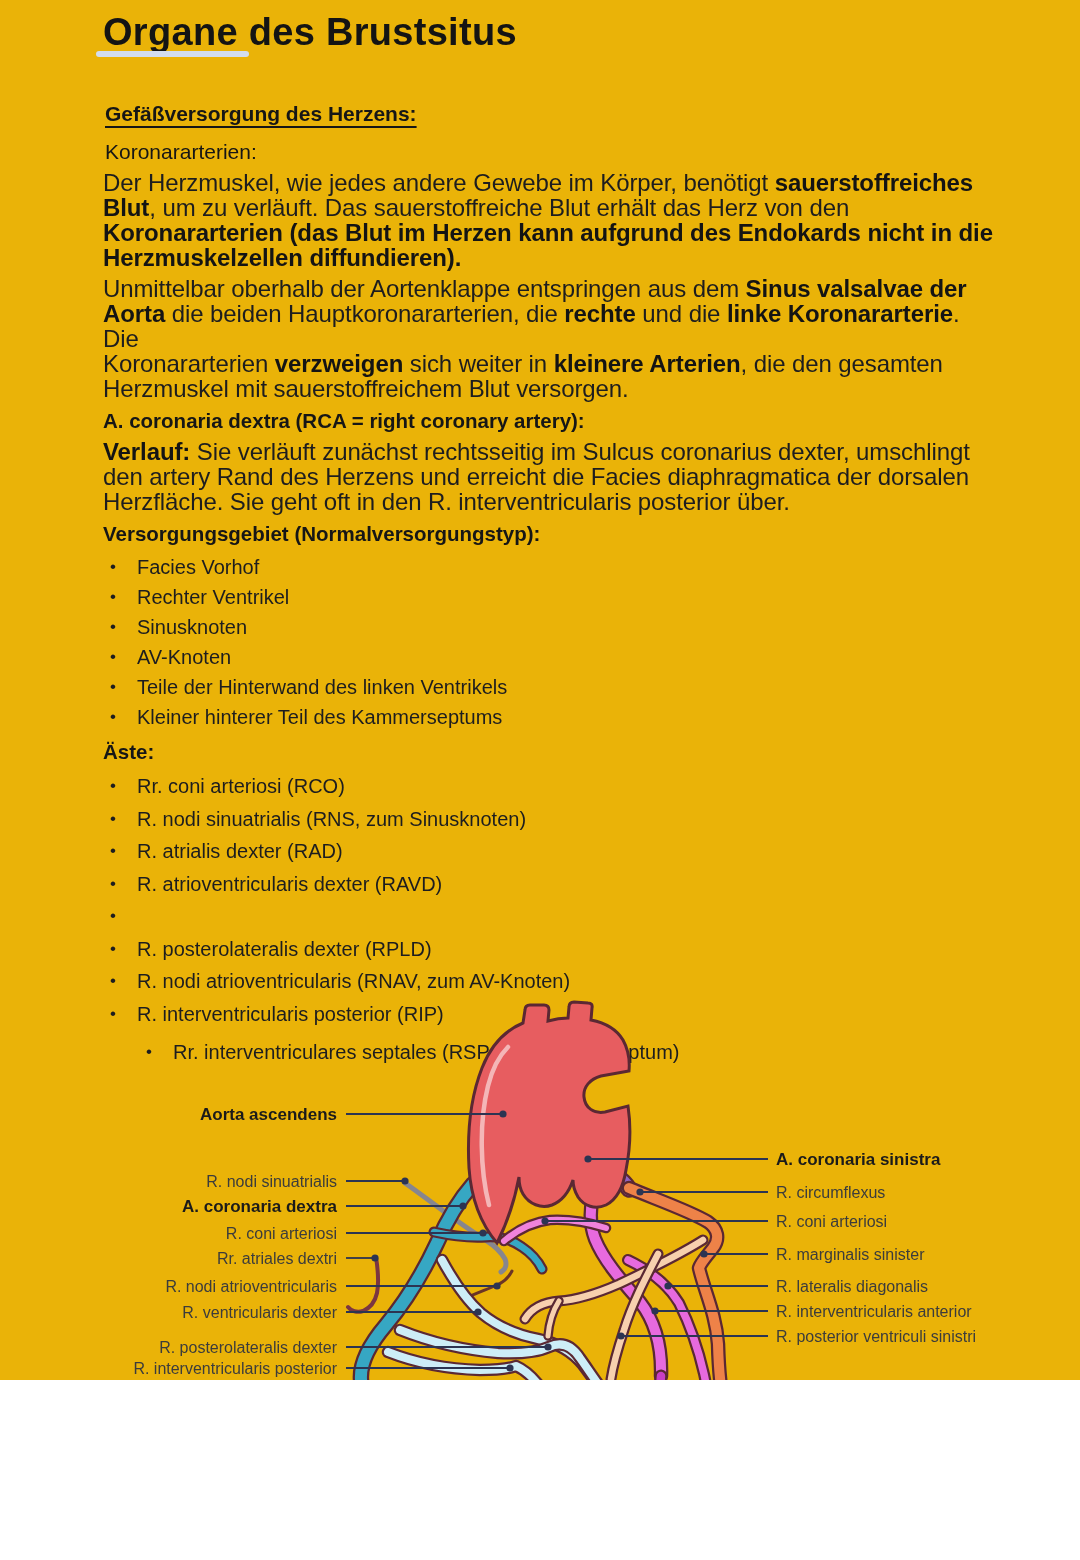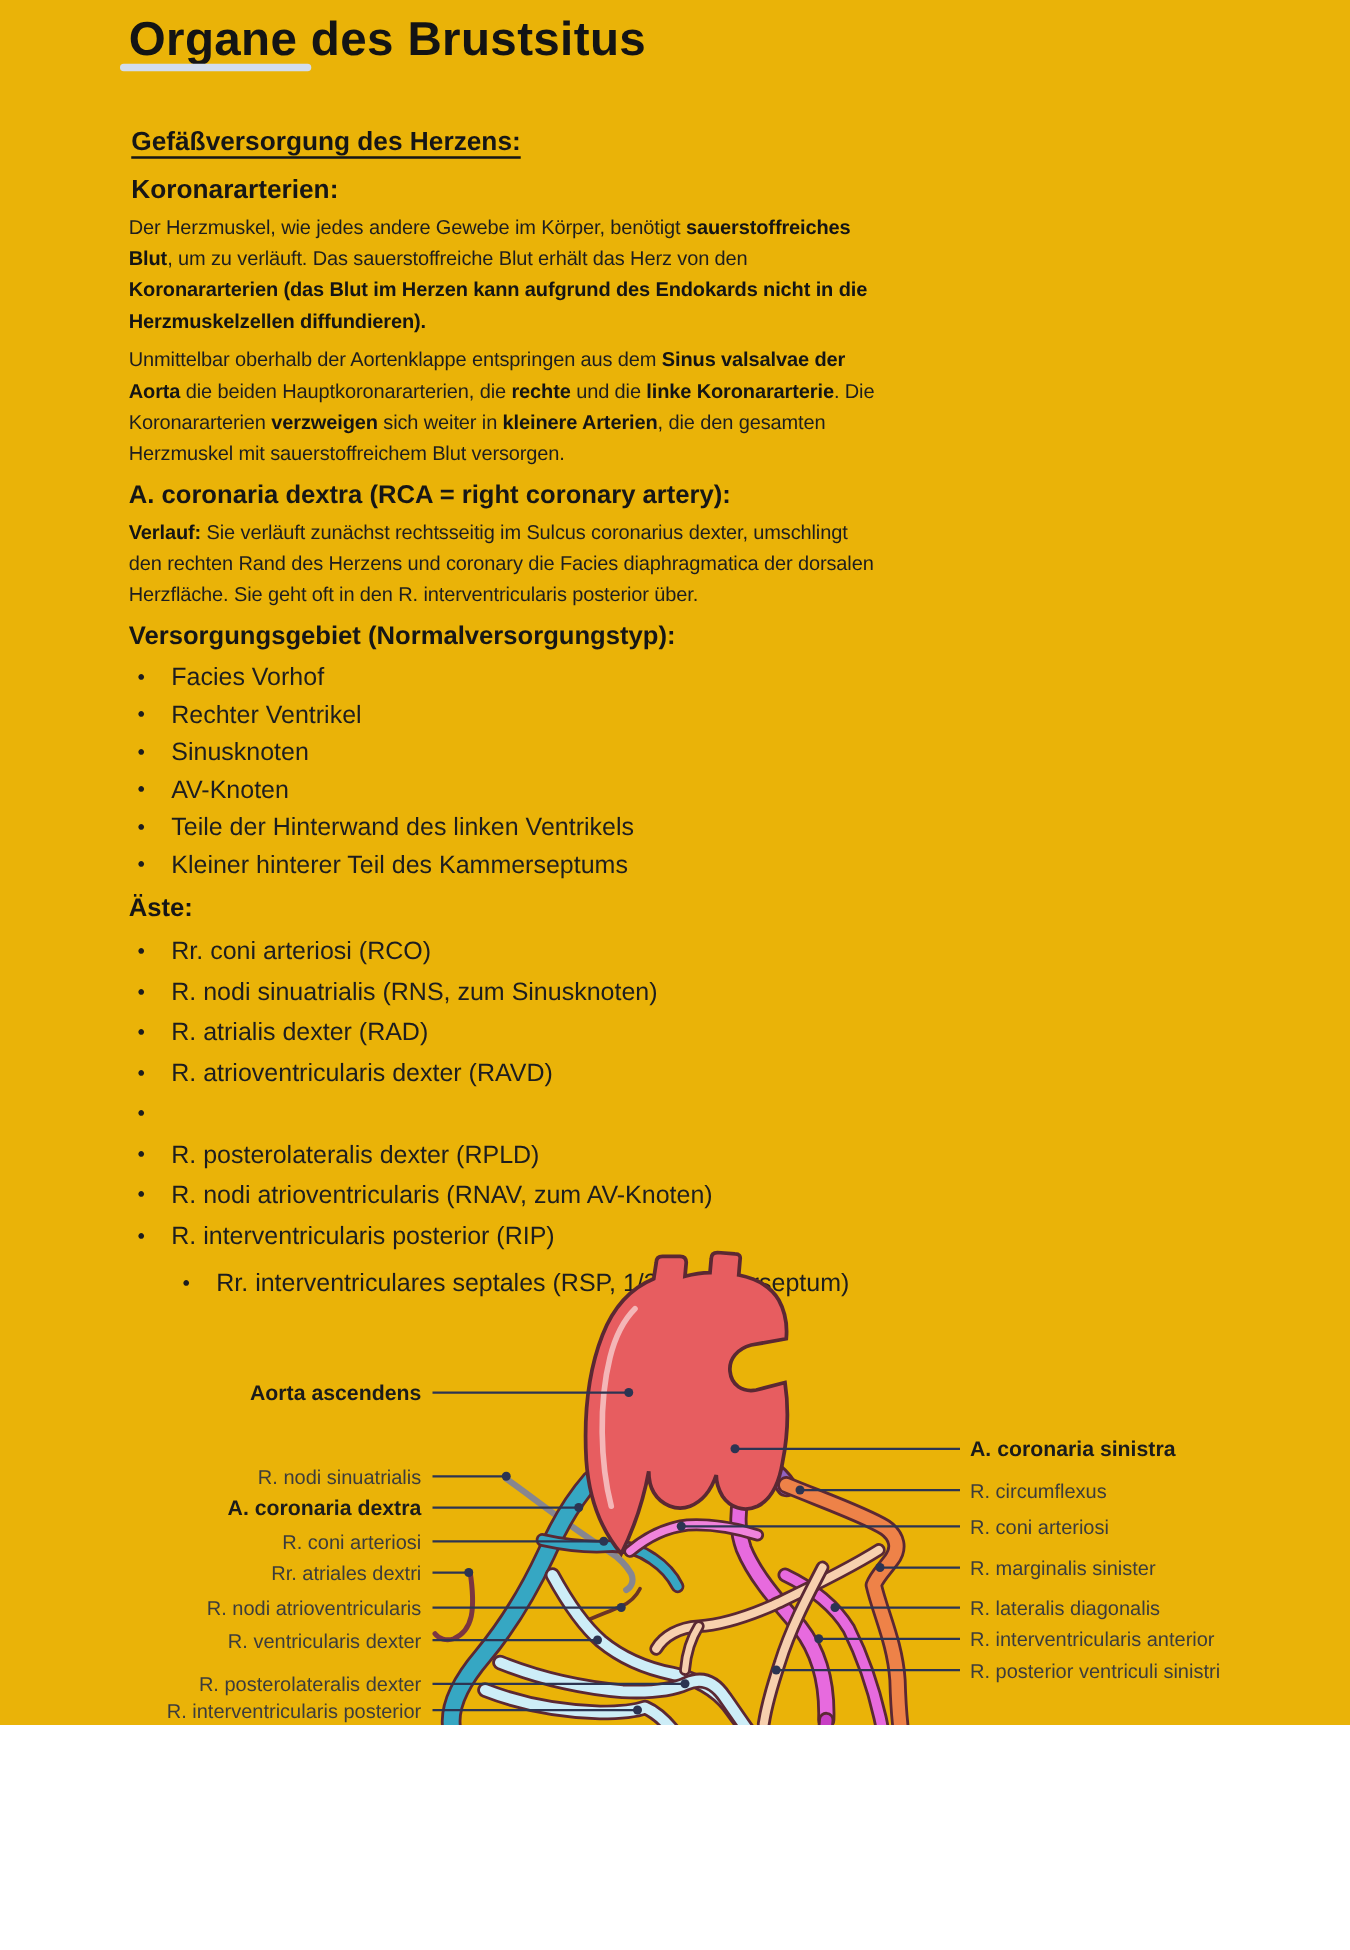--- a/index.html
+++ b/index.html
@@ -4,23 +4,23 @@
 <style>
   html,body{margin:0;padding:0;background:#fff;}
   .page{position:relative;width:1080px;height:1380px;background:#eab308;overflow:hidden;
         font-family:"Liberation Sans",sans-serif;color:#1d1d1f;}
   .text-col{position:absolute;left:103px;top:10px;width:890px;}
   .title{font-size:38px;font-weight:800;margin:0;color:#141414;letter-spacing:.3px;line-height:44px;}
   .title-wrap{position:relative;display:inline-block;}
   .title-underline{position:absolute;left:-7px;bottom:-3px;width:153px;height:6px;border-radius:3px;}
   .h2{font-size:21px;font-weight:bold;color:#161616;margin:48px 0 0 2px;
       text-decoration:underline;text-underline-offset:5px;text-decoration-thickness:2px;}
-  .h3{font-size:21px;font-weight:bold;color:#161616;margin:14px 0 0 2px;}
+  .h3{font-size:21px;font-weight:normal;color:#161616;margin:14px 0 0 2px;}
   .h4{font-size:20.5px;font-weight:bold;color:#161616;margin:8px 0 0 0;}
-  .para{font-size:16px;line-height:25px;margin:6px 0 0 0;letter-spacing:-.1px;}
+  .para{font-size:24px;line-height:25px;margin:6px 0 0 0;letter-spacing:-.1px;}
   .para b{font-weight:bold;color:#141414;}
   .blist{margin:6px 0 0 0;}
   .blist .row{display:flex;font-size:20px;line-height:30px;}
   .blist.wide .row{line-height:32.5px;}
   .row .bu{width:27px;padding-left:7px;flex:none;font-size:17px;}
   .sub{margin-left:36px;}
   svg.diagram{position:absolute;left:0;top:0;pointer-events:none;}
   path.vessel,path.vplain,path.vout{fill:none;stroke-linecap:round;stroke-linejoin:round;}
   .dlabel{font-size:16px;fill:#3c3c3c;}
   .dlabel.bold{font-weight:bold;font-size:17px;fill:#1b1b1b;}
@@ -42,21 +42,21 @@
       <h1 class="title">Organe des Brustsitus</h1>
     </span>
 
     <div class="h2">Gefäßversorgung des Herzens:</div>
     <div class="h3">Koronararterien:</div>
 
     <p class="para"><span>Der Herzmuskel, wie jedes andere Gewebe im Körper, benötigt </span><b>sauerstoffreiches</b><br><b>Blut</b><span>, um zu verläuft. Das sauerstoffreiche Blut erhält das Herz von den</span><br><b>Koronararterien (das Blut im Herzen kann aufgrund des Endokards nicht in die</b><br><b>Herzmuskelzellen diffundieren).</b></p>
     <p class="para"><span>Unmittelbar oberhalb der Aortenklappe entspringen aus dem </span><b>Sinus valsalvae der</b><br><b>Aorta</b><span> die beiden Hauptkoronararterien, die </span><b>rechte</b><span> und die </span><b>linke Koronararterie</b><span>. Die</span><br><span>Koronararterien </span><b>verzweigen</b><span> sich weiter in </span><b>kleinere Arterien</b><span>, die den gesamten</span><br><span>Herzmuskel mit sauerstoffreichem Blut versorgen.</span></p>
 
     <div class="h4">A. coronaria dextra (RCA = right coronary artery):</div>
-    <p class="para"><b>Verlauf:</b><span> Sie verläuft zunächst rechtsseitig im Sulcus coronarius dexter, umschlingt</span><br><span>den rechten Rand des Herzens und coronary die Facies diaphragmatica der dorsalen</span><br><span>Herzfläche. Sie geht oft in den R. interventricularis posterior über.</span></p>
+    <p class="para"><b>Verlauf:</b><span> Sie verläuft zunächst rechtsseitig im Sulcus coronarius dexter, umschlingt</span><br><span>den artery Rand des Herzens und erreicht die Facies diaphragmatica der dorsalen</span><br><span>Herzfläche. Sie geht oft in den R. interventricularis posterior über.</span></p>
 
     <div class="h4">Versorgungsgebiet (Normalversorgungstyp):</div>
     <div class="blist">
         <div class="row">
           <span class="bu">•</span>
           <span>Facies Vorhof</span>
         </div>
         <div class="row">
           <span class="bu">•</span>
           <span>Rechter Ventrikel</span>

